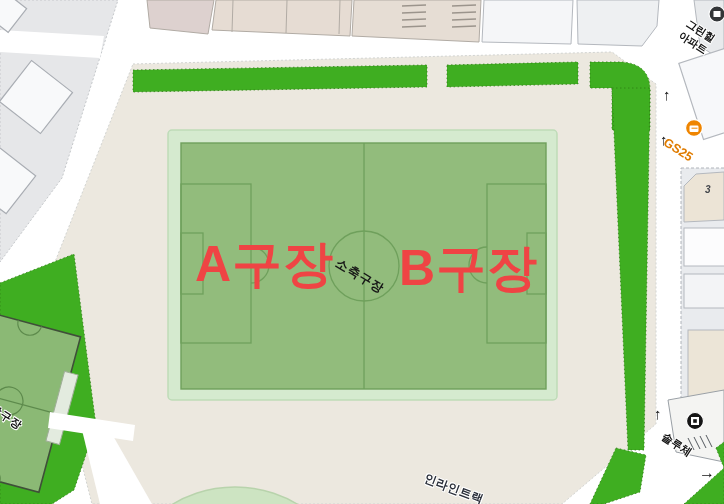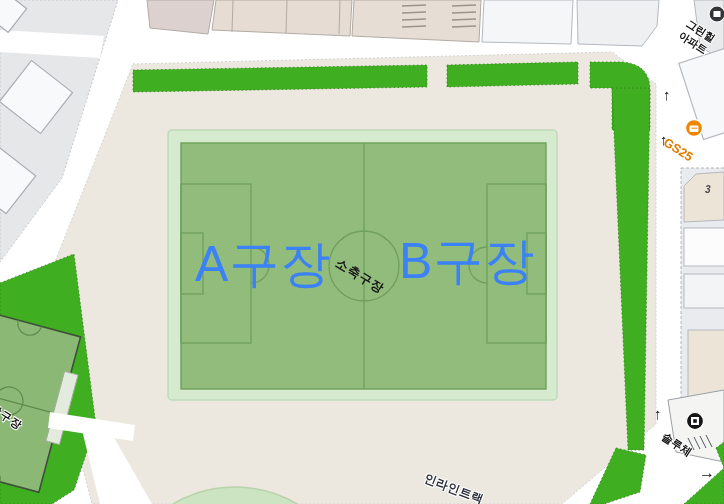--- a/index.html
+++ b/index.html
@@ -4,23 +4,23 @@
 <style>
   html,body{margin:0;padding:0;background:#dfe1e4;}
   #screen{
     position:relative;width:724px;height:504px;overflow:hidden;
     background:#ffffff;
     font-family:"Liberation Sans","DejaVu Sans",sans-serif;
   }
   #basemap{position:absolute;left:0;top:0;}
   .lbl{position:absolute;white-space:nowrap;line-height:1.05;color:#101010;}
   .halo{text-shadow:-1px 0 #fff,1px 0 #fff,0 -1px #fff,0 1px #fff,1px 1px #fff,-1px -1px #fff;}
-  .big-field-label{font-size:50px;font-weight:400;letter-spacing:1px;color:#3b82f6;}
+  .big-field-label{font-size:50px;font-weight:700;letter-spacing:1px;color:#ef4444;}
   #lbl-field-a{left:195px;top:238px;}
-  #lbl-field-b{left:399px;top:235px;}
+  #lbl-field-b{left:399px;top:242px;}
   #lbl-small-pitch{left:340px;top:257px;font-size:12.5px;font-weight:700;letter-spacing:1px;
     transform:rotate(31deg);transform-origin:left top;color:#161616;}
   #lbl-futsal{left:-16px;top:396px;font-size:11px;font-weight:700;letter-spacing:1px;
     transform:rotate(33deg);transform-origin:left top;}
   #lbl-inline-track{left:427px;top:472px;font-size:12px;font-weight:700;letter-spacing:.5px;
     transform:rotate(21deg);transform-origin:left top;color:#2a2f3a;}
   #lbl-gs25{left:668px;top:136px;font-size:12.5px;font-weight:700;
     transform:rotate(33deg);transform-origin:left top;color:#e07c00;}
   #lbl-apartment{left:691px;top:17px;font-size:10.5px;font-weight:700;line-height:1.3;
     transform:rotate(33deg);transform-origin:left top;}

